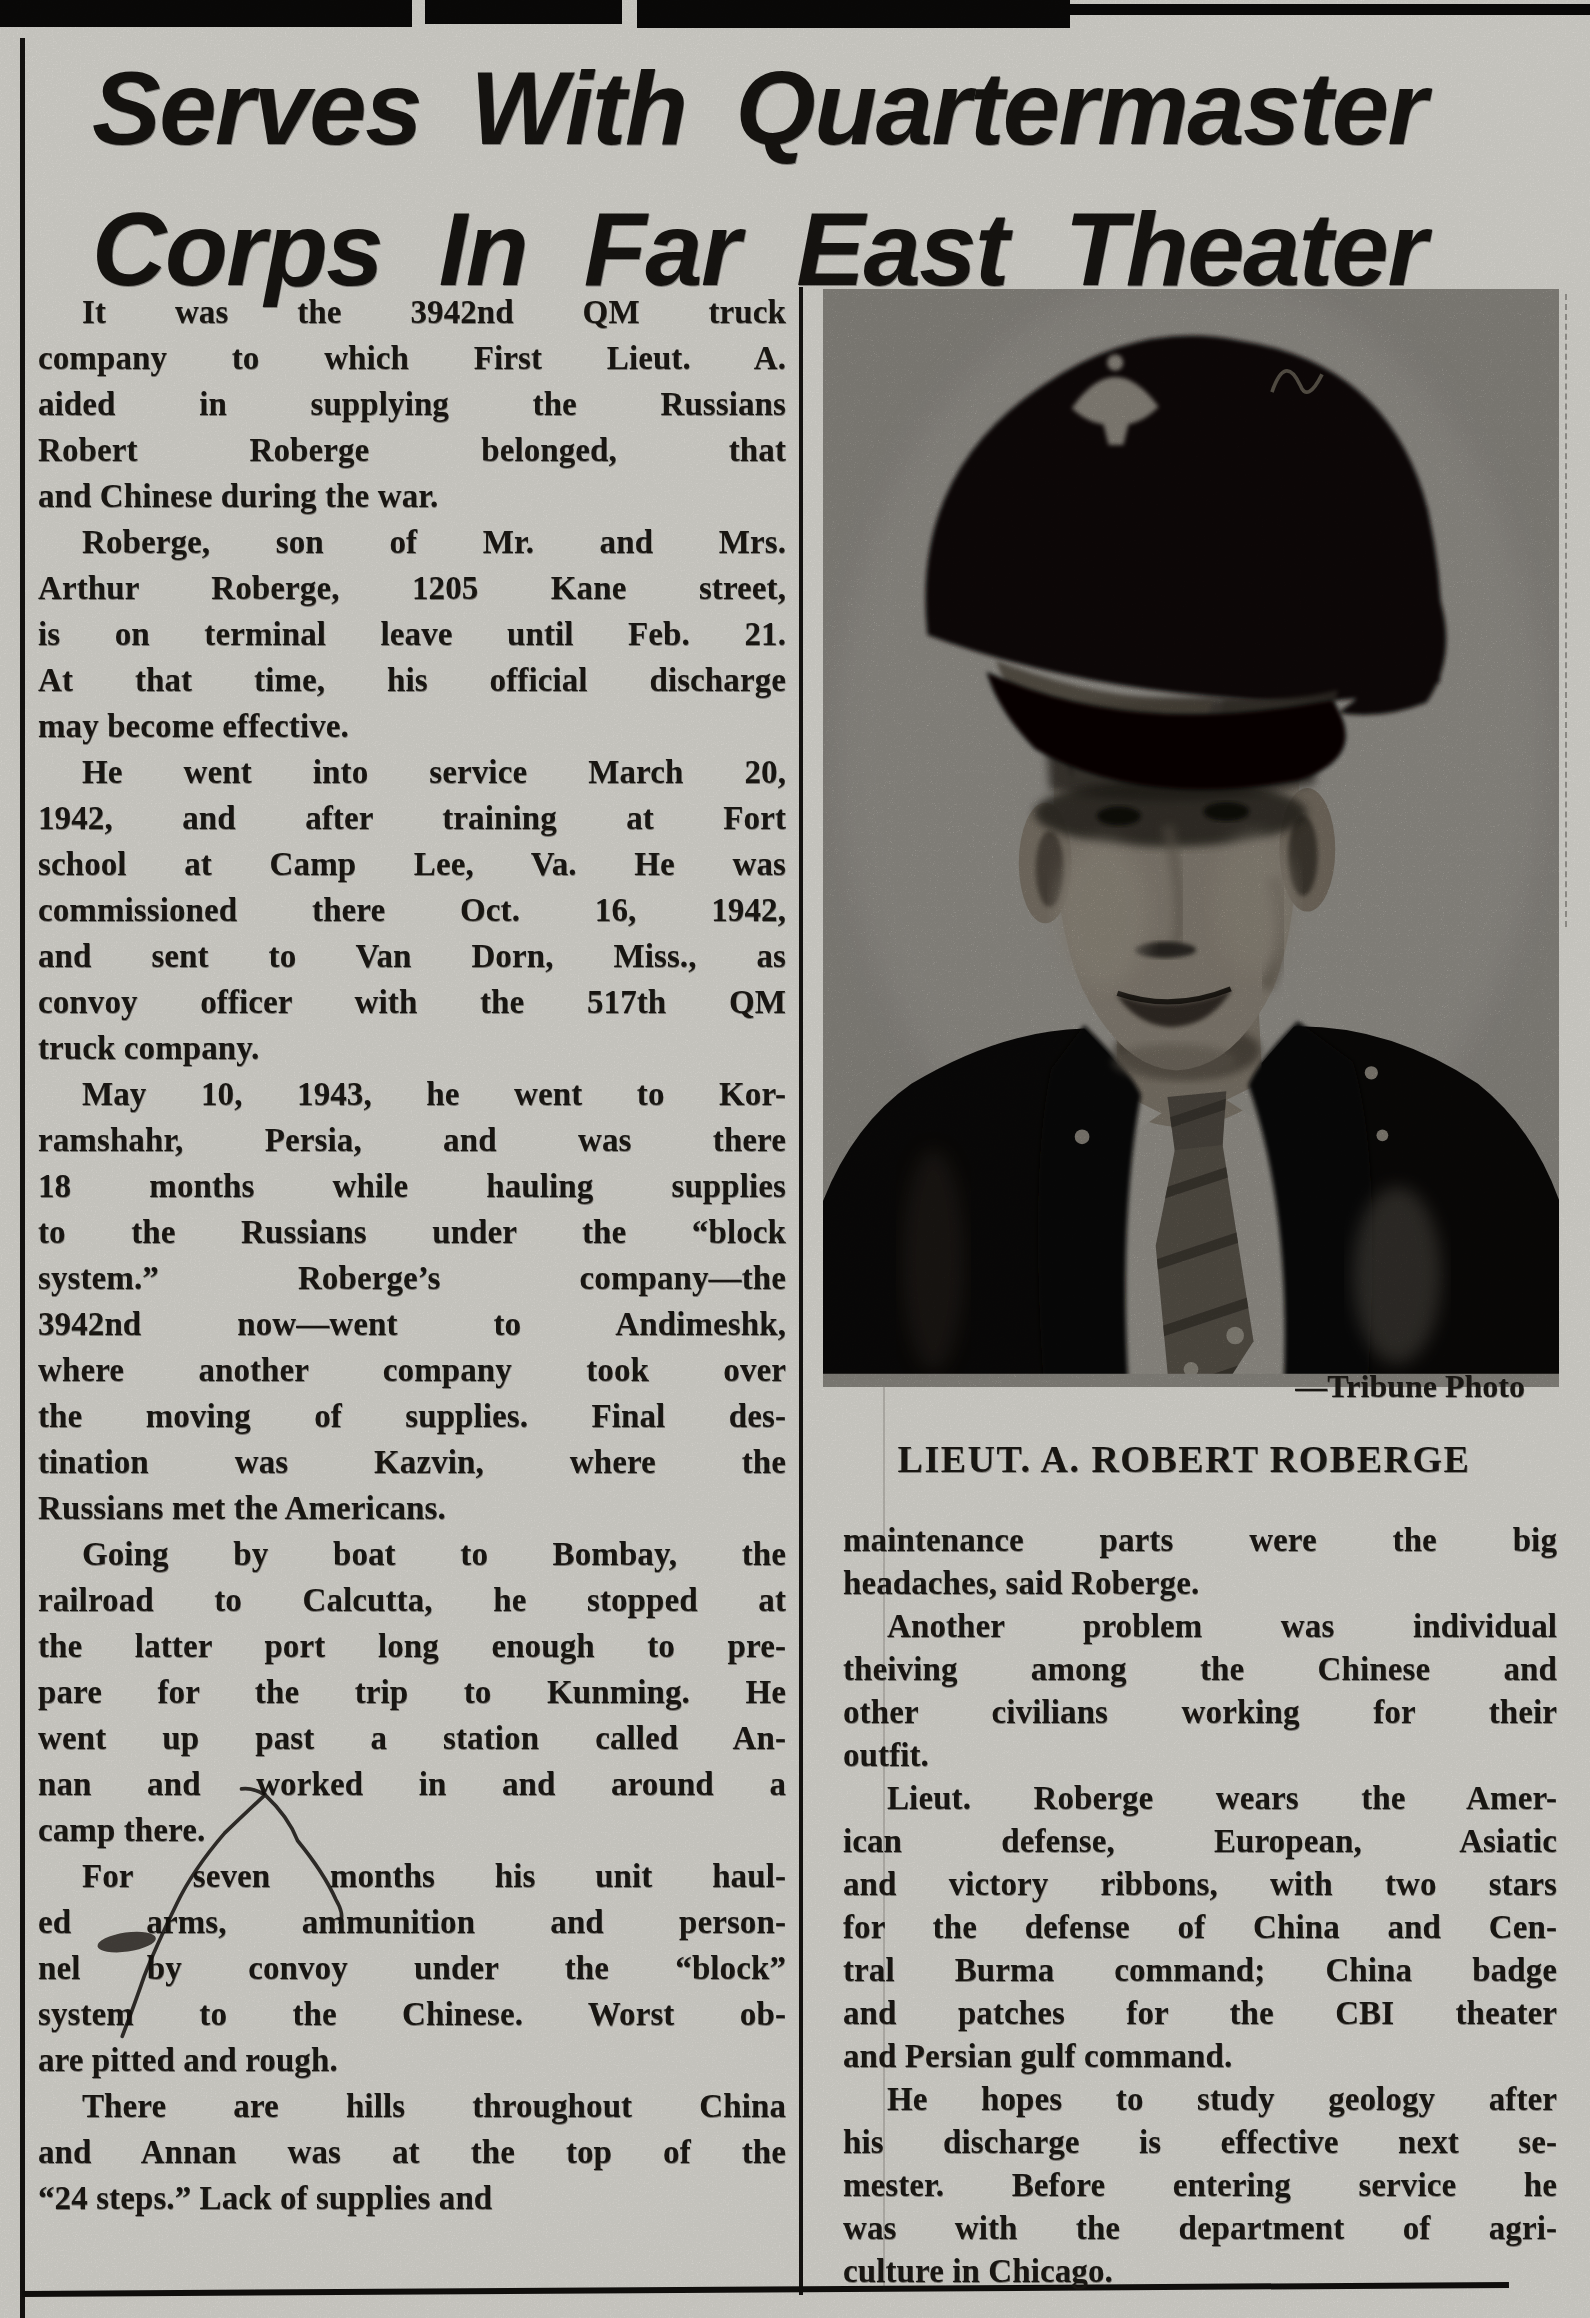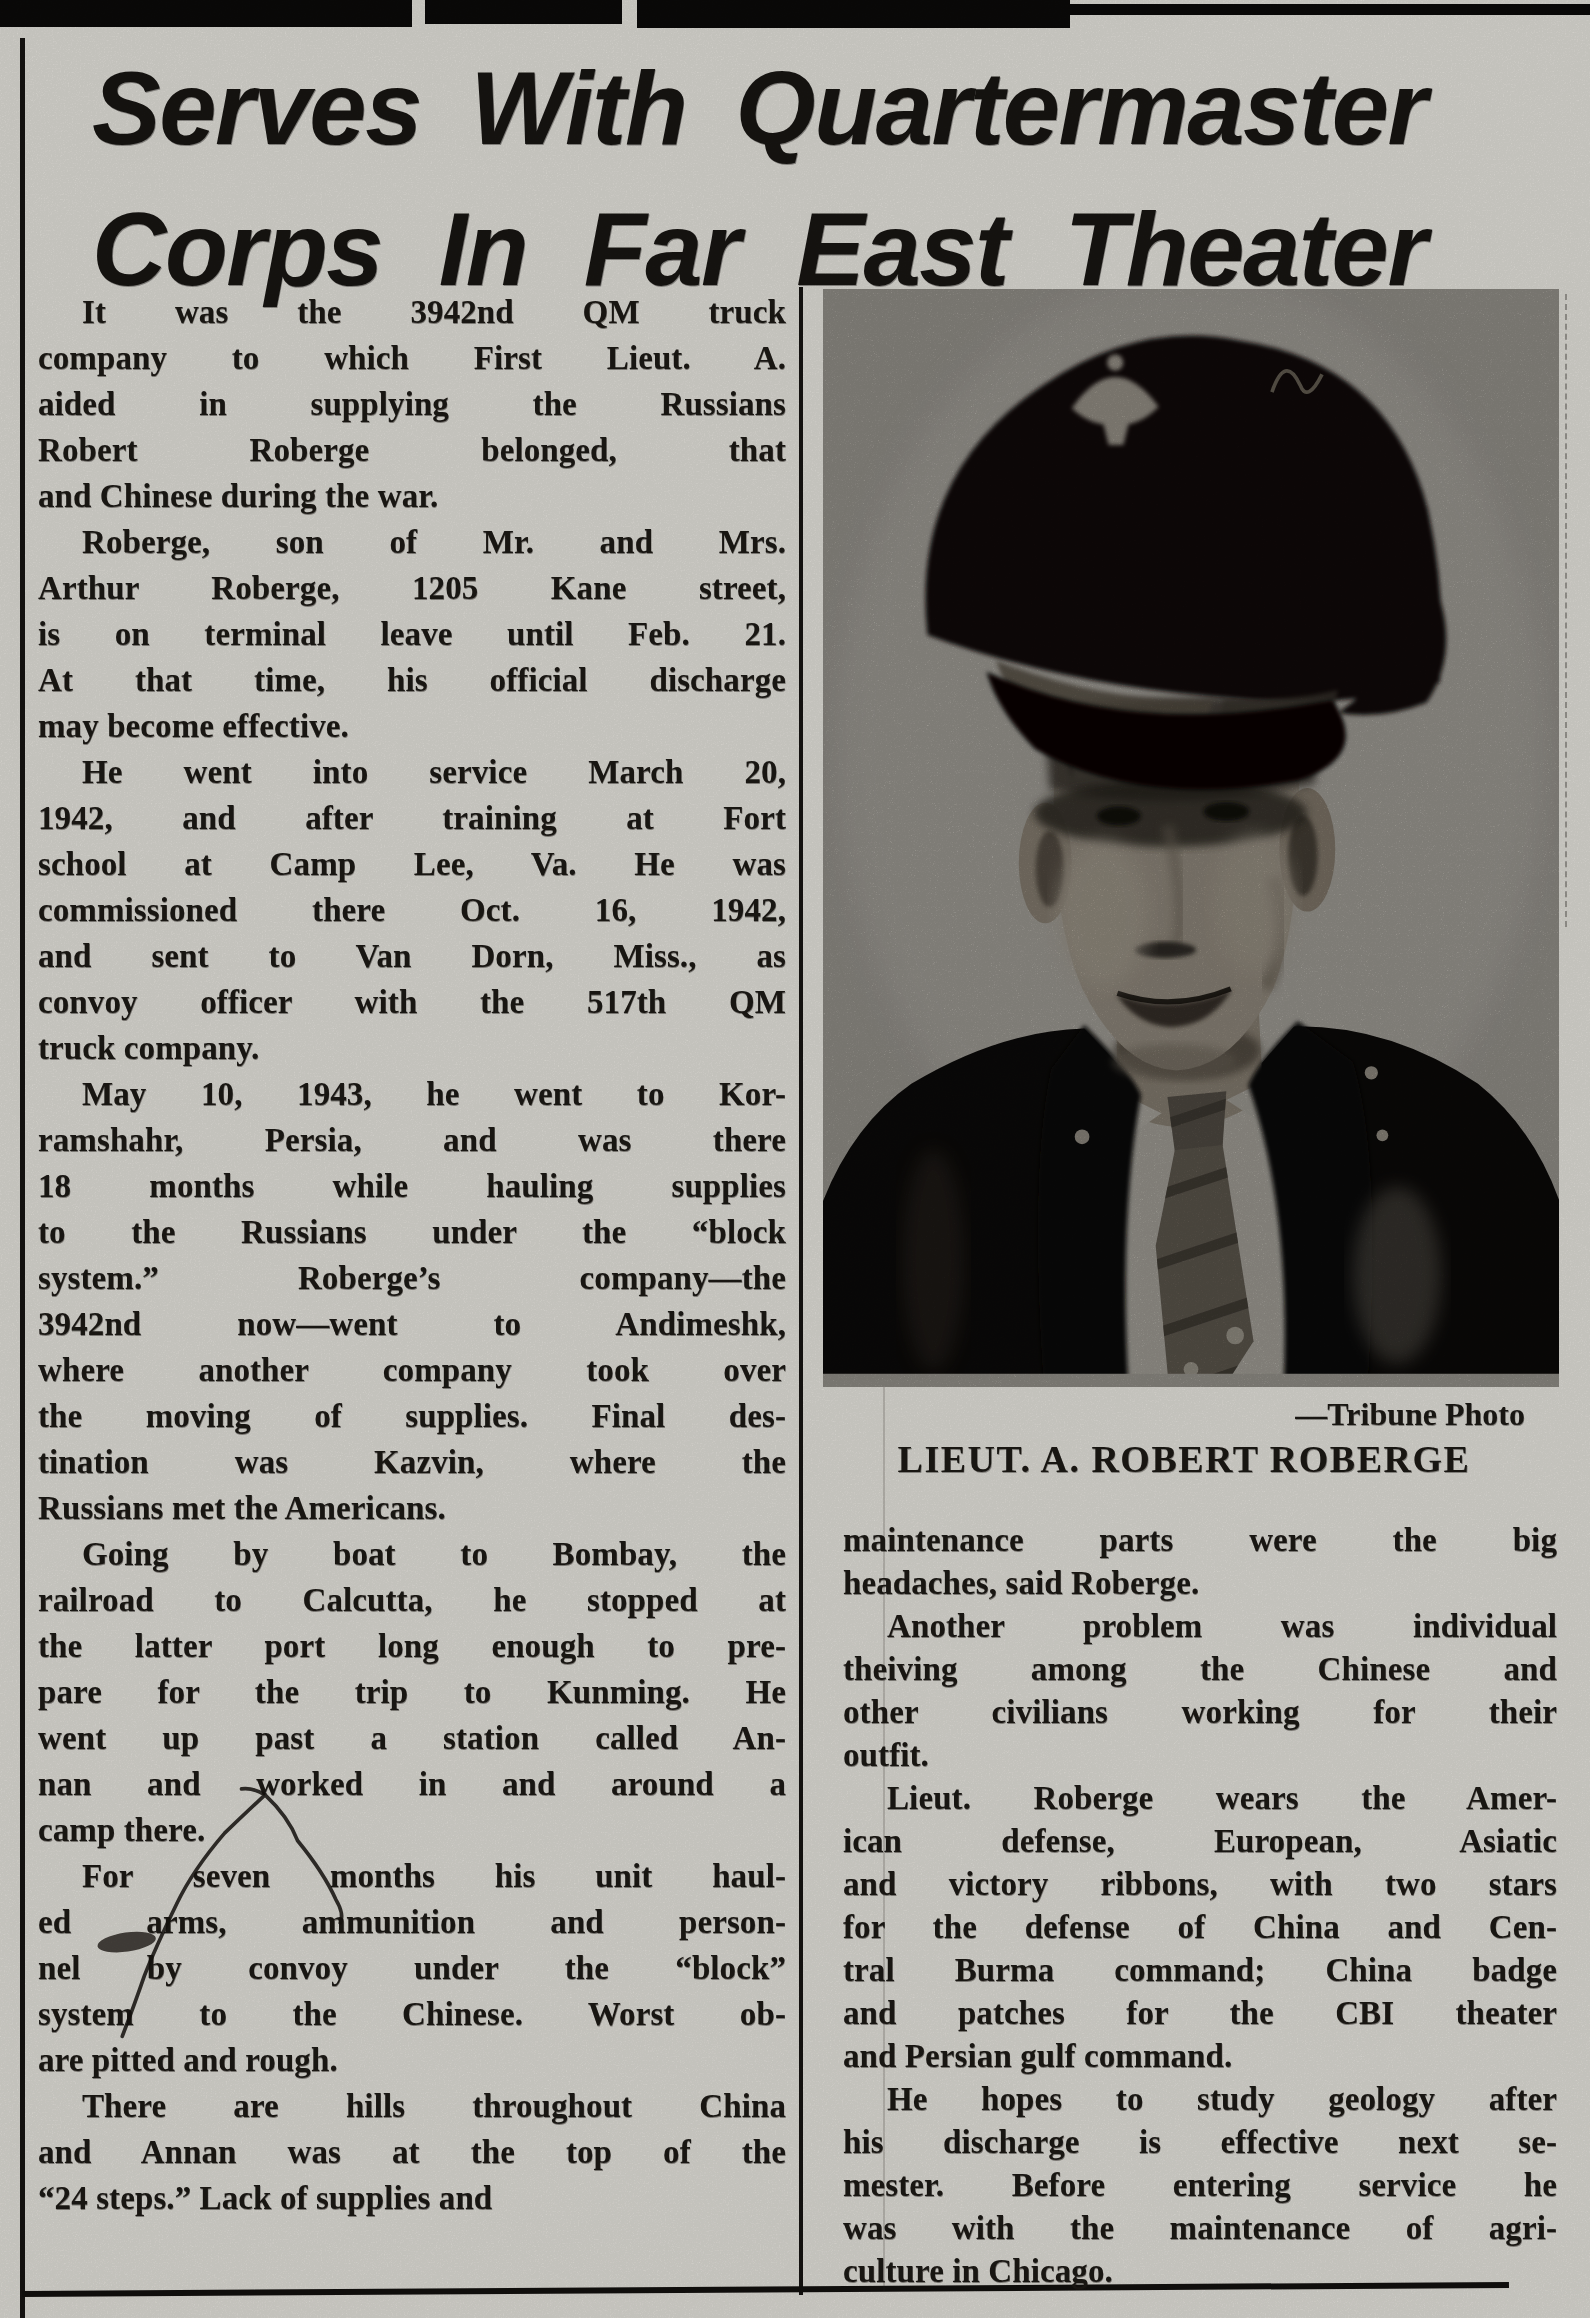--- a/index.html
+++ b/index.html
@@ -34,21 +34,21 @@
   }
   .col-left  .line { height:46px; line-height:46px; }
   .col-right .line { height:43px; line-height:43px;margin-left:32px; }
   .line.last { text-align-last:left; }
   .line.indent { padding-left:44px; }
   .photo {
     position:absolute; left:823px; top:289px; width:736px; height:1098px;
   }
   .photo svg { width:100%; height:100%; display:block; }
   .caption-credit {
-    position:absolute; left:811px; top:1396px; width:714px;
+    position:absolute; left:811px; top:1368px; width:714px;
     font-size:32px; font-weight:700; text-align:right;
     text-shadow:0.4px 0.6px 0 rgba(28,25,20,0.4);
   }
   .caption-name {
     position:absolute; left:811px; top:1437px; width:746px;
     font-size:38px; font-weight:700; letter-spacing:1.5px; text-align:center;
     text-shadow:0.6px 0.7px 0 rgba(28,25,20,0.4);
   }
   .divider { left:799px; top:287px; width:4.4px; height:2008px; }
   .left-edge { left:20px; top:38px; width:5.2px; height:2280px; }
@@ -166,21 +166,21 @@
         <div class="line">and victory ribbons, with two stars</div>
         <div class="line">for the defense of China and Cen-</div>
         <div class="line">tral Burma command; China badge</div>
         <div class="line">and patches for the CBI theater</div>
         <div class="line last">and Persian gulf command.</div>
       </div>
       <div class="para">
         <div class="line indent">He hopes to study geology after</div>
         <div class="line">his discharge is effective next se-</div>
         <div class="line">mester. Before entering service he</div>
-        <div class="line">was with the maintenance of agri-</div>
+        <div class="line">was with the department of agri-</div>
         <div class="line last">culture in Chicago.</div>
       </div>
     </div>
 
   <div class="photo">
     <svg viewBox="0 0 1000 1492" preserveAspectRatio="none">
       <defs>
         <filter id="b3">
             <feGaussianBlur stdDeviation="3"></feGaussianBlur>
           </filter>

